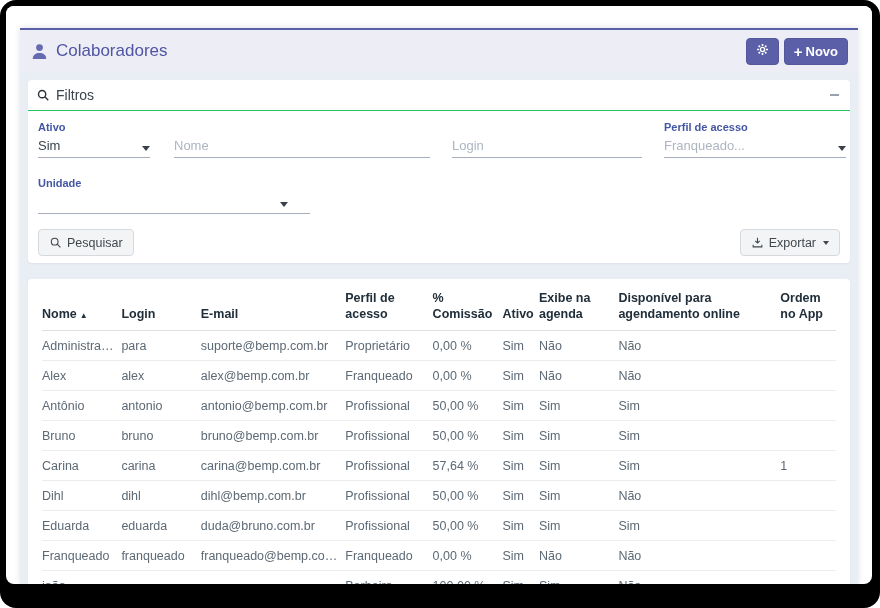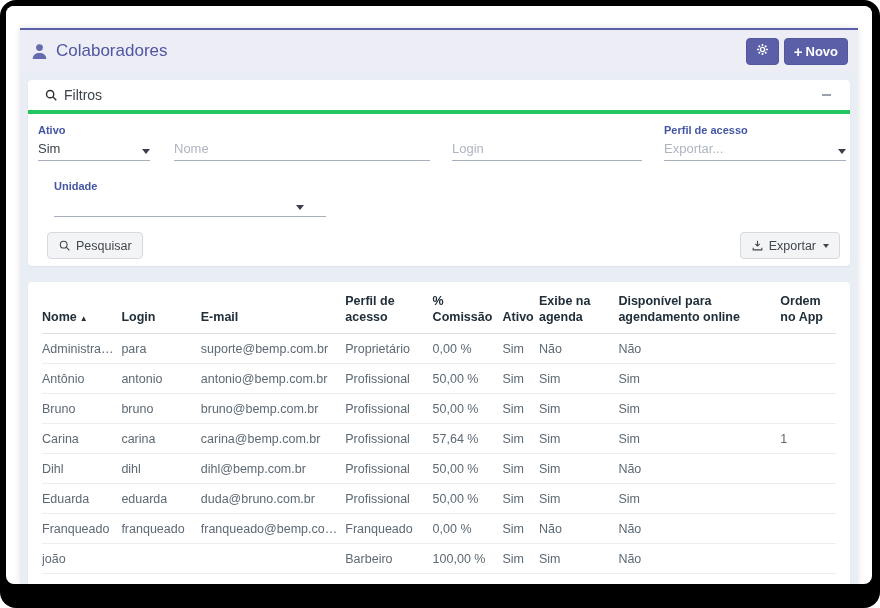--- a/index.html
+++ b/index.html
@@ -21,45 +21,45 @@
   .btn-gear { width:33px; }
   .btn-gear svg { width:15px; height:15px; stroke:#fff; fill:none; stroke-width:2.6; }
   .btn-gear svg circle { stroke-width:2.2; }
   .btn-novo { padding:0 9px; font-weight:bold; gap:3px; }
   .plus-glyph { font-size:15px; font-weight:bold; line-height:1; }
 
   .app-body { flex:1 1 auto; background:#e9edf4; padding:8px; overflow:hidden; }
 
   .card { background:#fff; border-radius:4px; box-shadow:0 1px 2px rgba(30,35,60,.06); }
 
-  .card-header { display:flex; align-items:center; padding:7px 16px; border-bottom:4px solid #22c55e; }
+  .card-header { display:flex; align-items:center; padding:7px 8px; border-bottom:1px solid #22c55e; }
   .filters-title { display:flex; align-items:center; gap:6px; font-size:14px; color:#3c434b; }
   .search-icon svg { width:14px; height:14px; stroke:#2b3138; fill:none; stroke-width:2.4; display:block; }
   .collapse-btn { margin-left:auto; width:16px; height:16px; display:flex; align-items:center; justify-content:center; cursor:pointer; }
   .minus-bar { width:9px; height:2px; background:#9aa1ad; }
 
   .filters-body { position:relative; height:112px; }
   .fgroup { position:absolute; display:flex; flex-direction:column; }
   .flabel { font-size:11px; font-weight:bold; color:#4356a4; height:15px; }
   .fcontrol { display:flex; align-items:flex-end; justify-content:space-between; height:22px; border-bottom:1px solid #a6aebc; padding-bottom:4px; cursor:pointer; }
   .fvalue { font-size:13px; color:#3a434c; }
   .fvalue.placeholder { color:#adb5c2; }
   .caret-down { width:0; height:0; border-left:4px solid transparent; border-right:4px solid transparent; border-top:5px solid #3a4049; margin-bottom:2px; }
   .finput { border:none; border-bottom:1px solid #a6aebc; height:22px; font-size:13px; color:#3a434c; outline:none; width:100%; background:transparent; padding:0 0 2px 0; font-family:inherit; }
   .finput::placeholder { color:#adb5c2; }
 
   .g-ativo   { left:10px;  top:10px; width:112px; }
   .g-nome    { left:146px; top:10px; width:256px; padding-top:15px; }
   .g-login   { left:424px; top:10px; width:190px; padding-top:15px; }
   .g-perfil  { left:636px; top:10px; width:182px; }
-  .g-unidade { left:26px;  top:66px; width:272px; }
+  .g-unidade { left:10px;  top:66px; width:272px; }
   .g-unidade .caret-down { margin-right:22px; }
 
   .card-footer { display:flex; align-items:center; justify-content:space-between; padding:6px 10px 7px; }
-  .btn-gray { display:flex; align-items:center; gap:5px; background:#f3f4f6; border:1px solid #d6d9de; border-radius:4px; height:27px; padding:0 10px; font-size:12.5px; color:#40474e; cursor:pointer; font-family:inherit;margin-left:9px; }
+  .btn-gray { display:flex; align-items:center; gap:5px; background:#f3f4f6; border:1px solid #d6d9de; border-radius:4px; height:27px; padding:0 10px; font-size:12.5px; color:#40474e; cursor:pointer; font-family:inherit; }
   .btn-gray svg { width:13px; height:13px; stroke:#40474e; fill:none; stroke-width:2; display:block; }
   .caret-sm { width:0; height:0; border-left:3.5px solid transparent; border-right:3.5px solid transparent; border-top:4.5px solid #40474e; margin-left:2px; }
 
   .table-card { margin-top:16px; padding:2px 14px 0; height:330px; overflow:hidden; }
   table { width:100%; border-collapse:collapse; table-layout:fixed; }
   th { text-align:left; vertical-align:bottom; font-size:12.5px; font-weight:bold; color:#212f3a; padding:10px 6px 8px 0; border-bottom:1px solid #dce0e5; line-height:1.25; }
   td { font-size:12.5px; color:#5d6974; padding:8px 6px 7px 0; border-bottom:1px solid #ecedf0; white-space:nowrap; overflow:hidden; text-overflow:ellipsis; }
   th:nth-child(1){ width:10%; } th:nth-child(2){ width:10%; } th:nth-child(3){ width:18.2%;margin-left:32px; }
   th:nth-child(4){ width:11%; } th:nth-child(5){ width:8.8%; } th:nth-child(6){ width:4.6%; }
   th:nth-child(7){ width:10%; } th:nth-child(8){ width:20.4%; } th:nth-child(9){ width:7%; }
@@ -131,21 +131,21 @@
               <input class="finput" type="text" placeholder="Nome" style="">
             </div>
 
             <div class="fgroup g-login">
               <input class="finput" type="text" placeholder="Login" style="">
             </div>
 
             <div class="fgroup g-perfil">
               <span class="flabel">Perfil de acesso</span>
               <div class="fcontrol">
-                <span class="fvalue placeholder">Exportar...</span>
+                <span class="fvalue placeholder">Franqueado...</span>
                 <span class="caret-down"></span>
               </div>
             </div>
 
             <div class="fgroup g-unidade">
               <span class="flabel">Unidade</span>
               <div class="fcontrol">
                 <span class="fvalue"></span>
                 <span class="caret-down"></span>
               </div>
@@ -195,20 +195,31 @@
                   <td>para</td>
                   <td>suporte@bemp.com.br</td>
                   <td>Proprietário</td>
                   <td>0,00 %</td>
                   <td>Sim</td>
                   <td>Não</td>
                   <td>Não</td>
                   <td></td>
                 </tr>
                 <tr>
+                  <td>Alex</td>
+                  <td>alex</td>
+                  <td>alex@bemp.com.br</td>
+                  <td>Franqueado</td>
+                  <td>0,00 %</td>
+                  <td>Sim</td>
+                  <td>Não</td>
+                  <td>Não</td>
+                  <td></td>
+                </tr>
+                <tr>
                   <td>Antônio</td>
                   <td>antonio</td>
                   <td>antonio@bemp.com.br</td>
                   <td>Profissional</td>
                   <td>50,00 %</td>
                   <td>Sim</td>
                   <td>Sim</td>
                   <td>Sim</td>
                   <td></td>
                 </tr>

